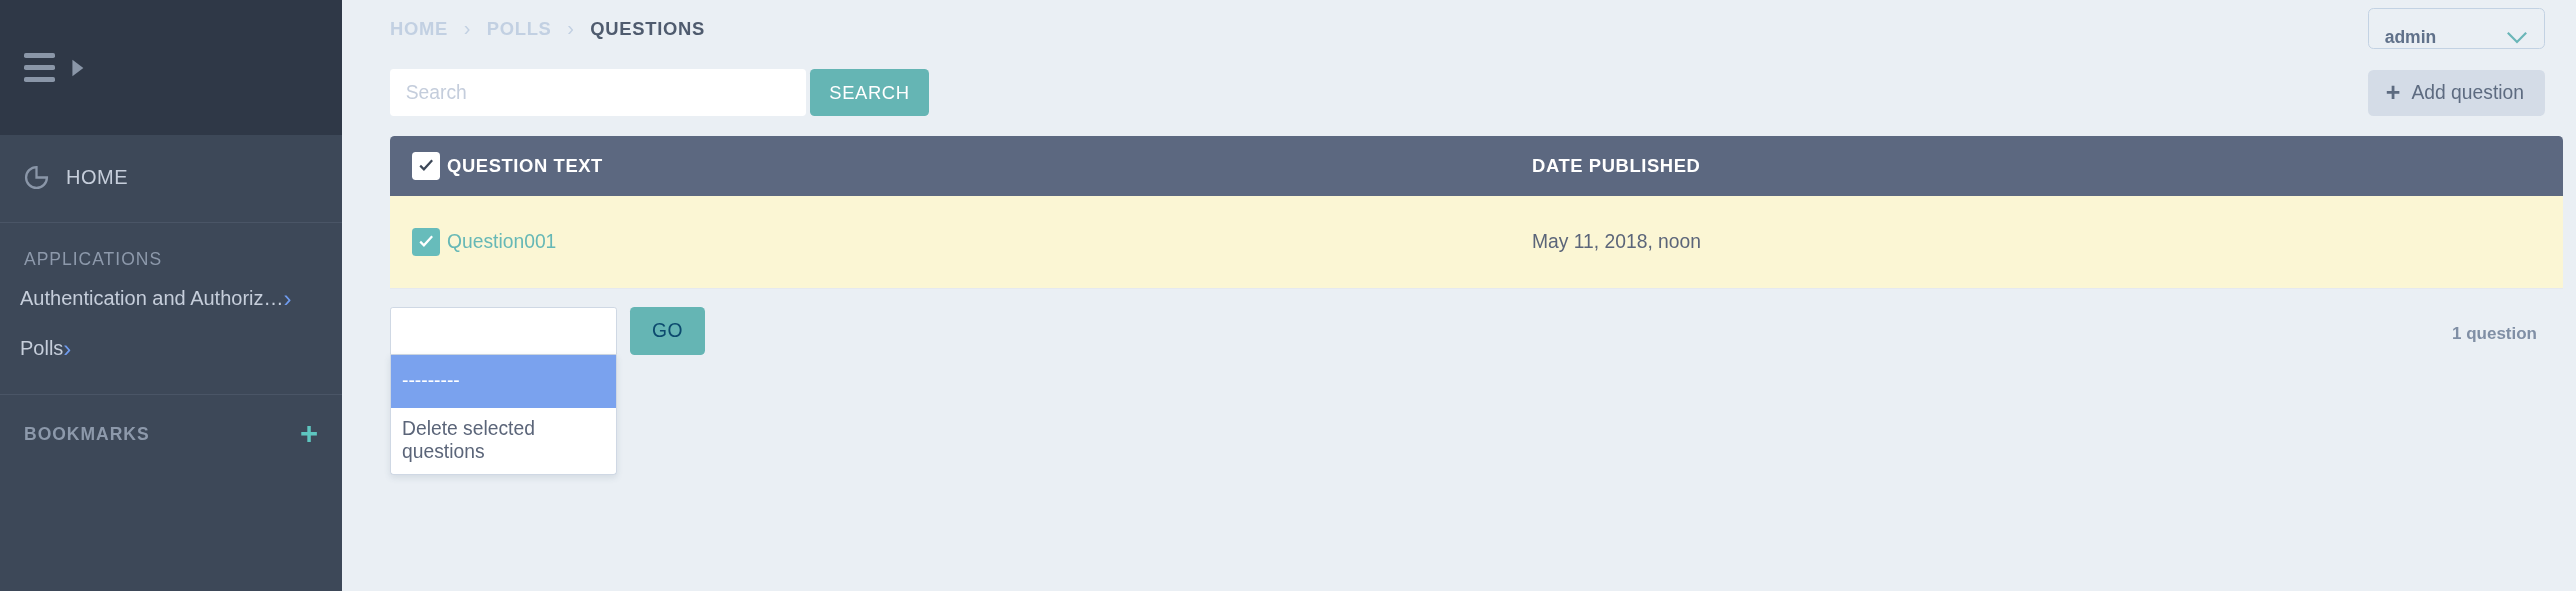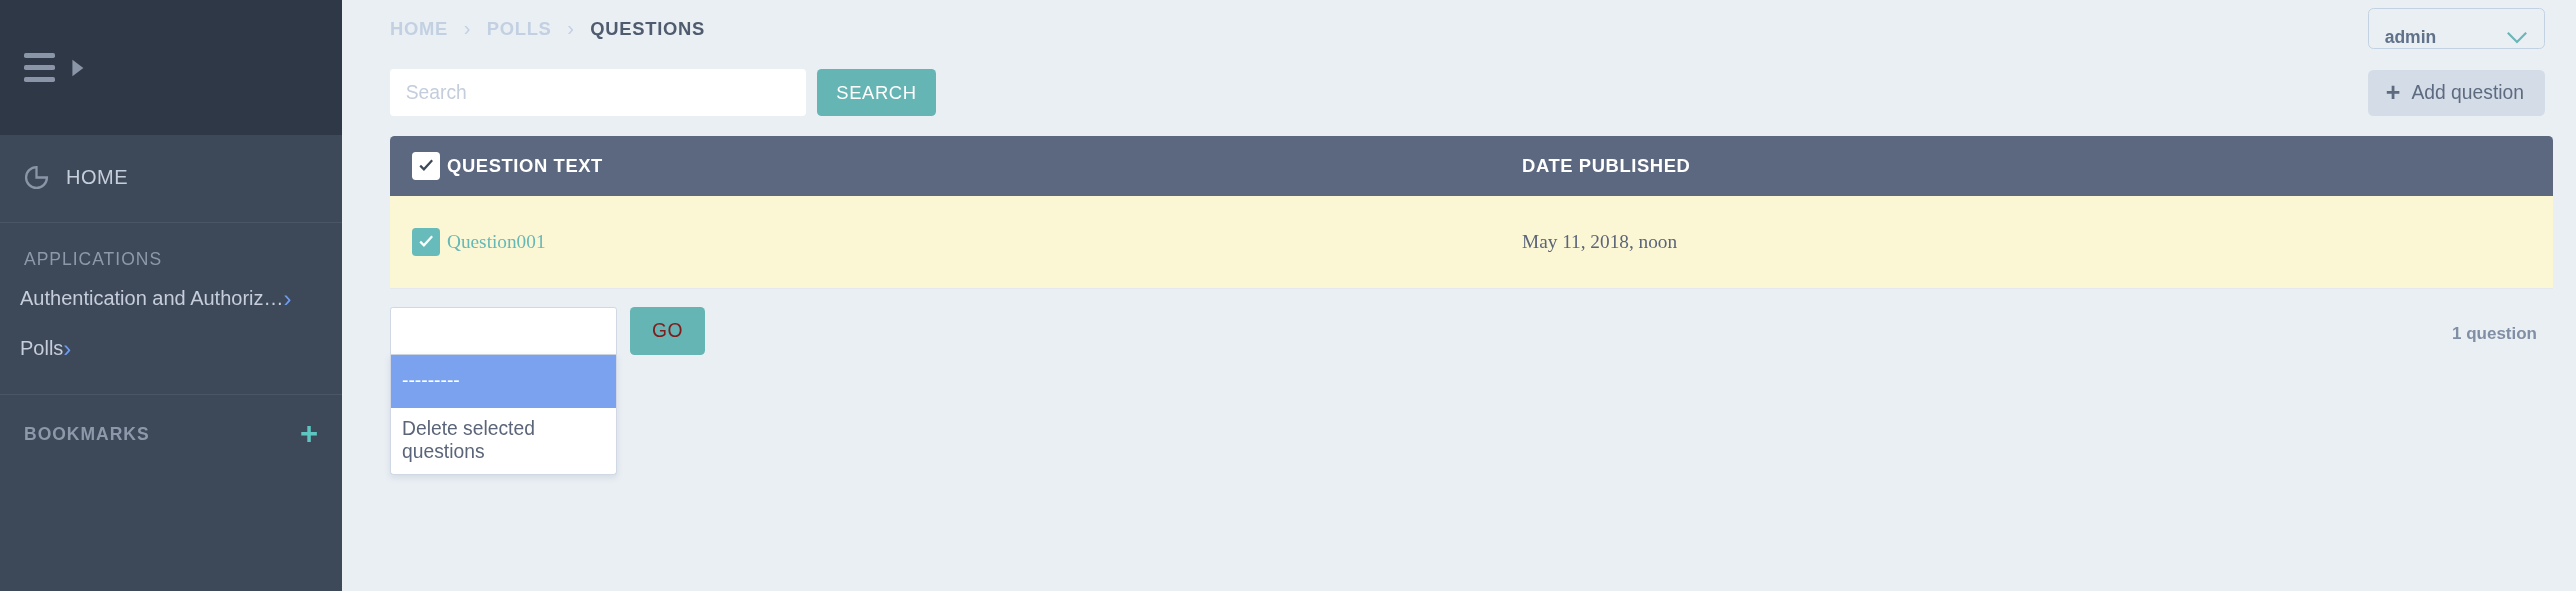--- a/index.html
+++ b/index.html
@@ -78,53 +78,52 @@
     width: 177px; height: 41px; border: 0.9px solid #c3d2e3; border-radius: 5.5px;
     background: #eaeff4; display: flex; align-items: flex-end; justify-content: space-between;
     padding: 0 14.7px 0 15.7px; cursor: pointer;
   }
   .user-select .uname { color: #60718a; font-size: 17.5px; font-weight: bold; }
 
   .toolbar {
     display: flex; align-items: center; justify-content: space-between;
     padding: 0 31px 0 48px; margin-top: 12px;
   }
-  .search-wrap { display: flex; align-items: center; gap: 11px; }
+  .search-wrap { display: flex; align-items: center; gap: 4px; }
   .search-input {
     width: 416px; height: 47px; background: #ffffff; border: none; border-radius: 3.7px;
     padding: 0 15.7px; font-size: 19.3px; color: #55607a; font-family: "Liberation Sans", sans-serif;
     outline: none;
   }
   .search-input::placeholder { color: #c4cddc; }
   .search-btn {
     height: 47px; padding: 0 19.3px; background: #65b5b4; color: #ffffff;
     border: none; border-radius: 4.6px; font-size: 18.4px; letter-spacing: 0.6px;
     font-family: "Liberation Sans", sans-serif; cursor: pointer;
   }
   .add-btn {
     height: 46px; padding: 0 21px 0 17.5px; background: #d4dce7; border: none; border-radius: 5.5px;
     color: #5d6b80; font-size: 19.3px; display: flex; align-items: center; gap: 11px;
     font-family: "Liberation Sans", sans-serif; cursor: pointer;
   }
   .add-btn .pl { font-size: 25px; font-weight: bold; line-height: 0.8; margin-top: -1.8px; }
 
   
-  .table-wrap { margin: 20px 23px 0 48px; }
+  .table-wrap { margin: 20px 13px 0 48px; }
   table.results { width: 100%; border-collapse: collapse; border-radius: 4.6px 4.6px 0 0; overflow: hidden; }
   table.results thead th {
     background: #5c6880; color: #ffffff; text-align: left;
     font-size: 18.4px; font-weight: bold; letter-spacing: 0.6px;
     padding: 15.7px 0 15.7px 0; height: 50px;
   }
   th.col-check, td.col-check { width: 57px; padding-left: 22px !important; }
   th.col-date, td.col-date { width: 1031px; }
   table.results tbody td {
     background: #fbf6d4; padding: 32px 0; font-size: 19.3px; color: #5b6579; height: 50px;
     border-bottom: 0.9px solid #e5e9ef;
-    font-family: Liberation Serif, serif;
   }
   td.col-q a { color: #66b8b6; text-decoration: none; font-size: 19.3px; cursor: pointer; }
 
   .cbox {
     width: 28px; height: 28px; border-radius: 3.7px; background: #ffffff;
     display: inline-flex; align-items: center; justify-content: center; cursor: pointer;
   }
   .cbox.teal { background: #67bcbb; }
   .cbox svg { display: block; }
 
@@ -141,21 +140,21 @@
   }
   .combo-menu {
     position: absolute; top: 48px; left: 0; width: 227px;
     background: #ffffff; border: 0.9px solid #cfd8e4; border-top: none;
     border-radius: 0 0 3.7px 3.7px; box-shadow: 0 2.8px 6.4px rgba(60,80,110,0.12);
     overflow: hidden;
   }
   .combo-opt { padding: 10px 11px; font-size: 19.3px; color: #5b6579; line-height: 1.18; cursor: pointer; }
   .combo-opt.selected { background: #7aa2ee; color: #ffffff; padding-top: 14.7px; padding-bottom: 15.7px; }
   .go-btn {
-    height: 48px; padding: 0 22px; background: #65b5b4; color: #7f1d1d; border: none;
+    height: 48px; padding: 0 22px; background: #65b5b4; color: #0c4a6e; border: none;
     border-radius: 4.6px; font-size: 19.3px; letter-spacing: 0.5px;
     font-family: "Liberation Sans", sans-serif; cursor: pointer;
   }
   .count {
     position: absolute; right: 8px; top: 16.6px;
     color: #808fa5; font-size: 17px; font-weight: bold;
   }
 </style>
 </head>
 <body>

